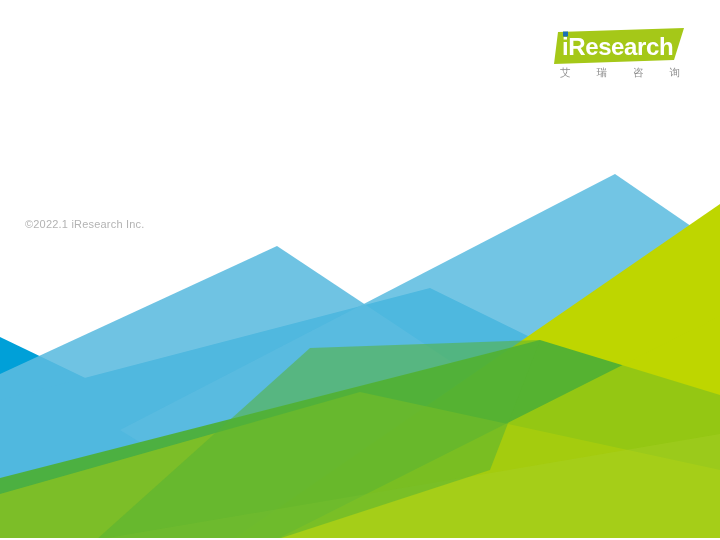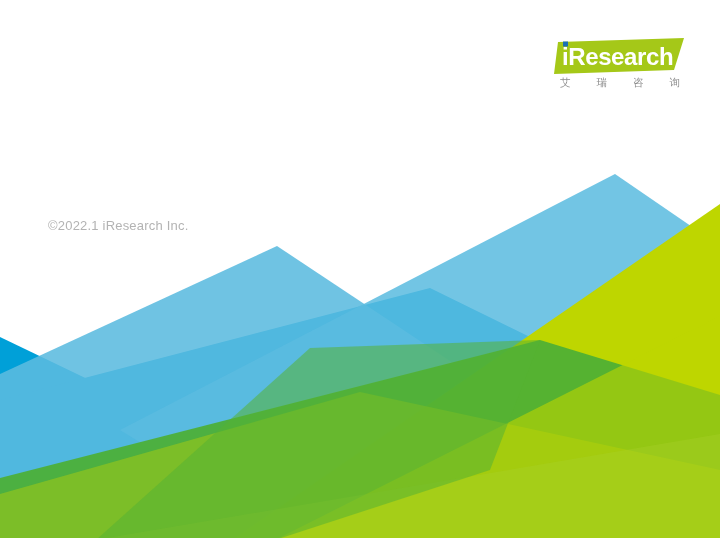--- a/index.html
+++ b/index.html
@@ -26,21 +26,21 @@
     top: 0;
     width: 720px;
     height: 540px;
     pointer-events: none;
   }
 
   
   .logo-block {
     position: absolute;
     right: 34px;
-    top: 36px;
+    top: 26px;
     width: 132px;
     height: 56px;
   }
   .logo-mark {
     position: absolute;
     left: 0;
     top: 0;
     width: 132px;
     height: 56px;
   }
@@ -70,23 +70,23 @@
     font-weight: bold;
     color: #8cc13f;
     letter-spacing: 1.5px;
     line-height: 1.2;
     white-space: nowrap;
   }
 
   
   .copyright {
     position: absolute;
-    left: 48px;
+    left: 25px;
     top: 218px;
-    font-size: 13px;
+    font-size: 11px;
     color: #b3b3b3;
     letter-spacing: 0.2px;
     white-space: nowrap;
   }
 </style>
 </head>
 <body>
 
 <div class="slide">
 

